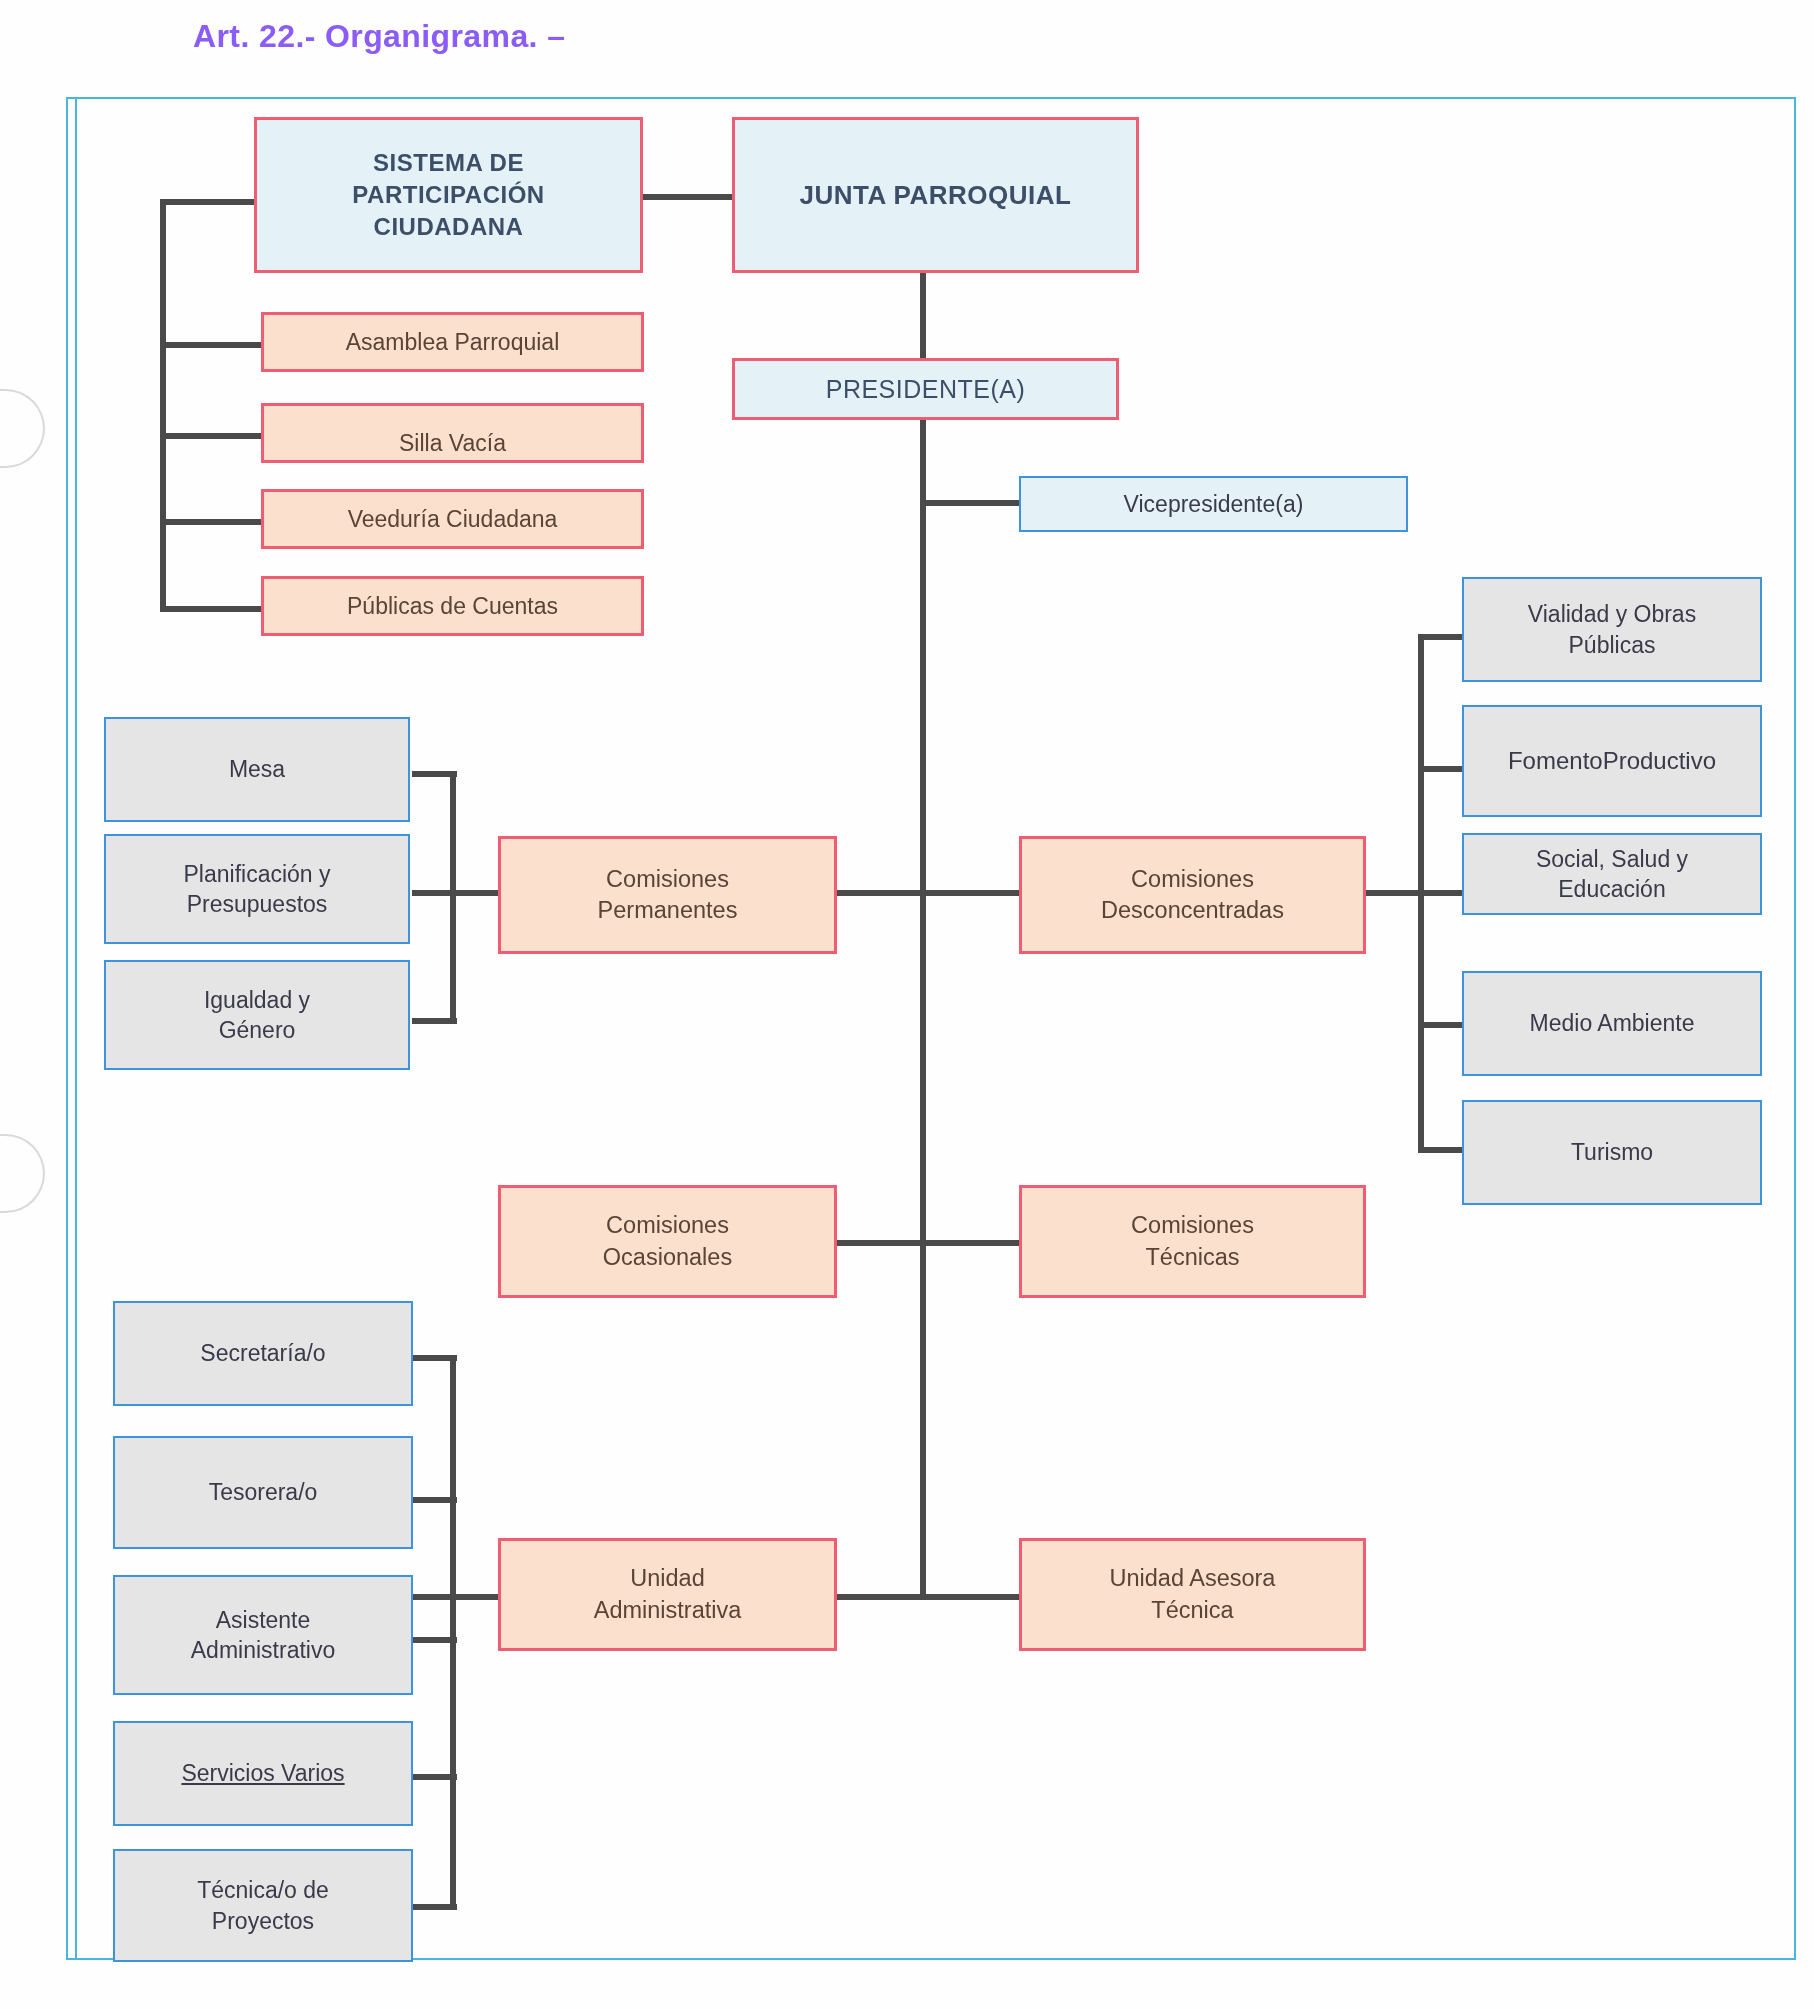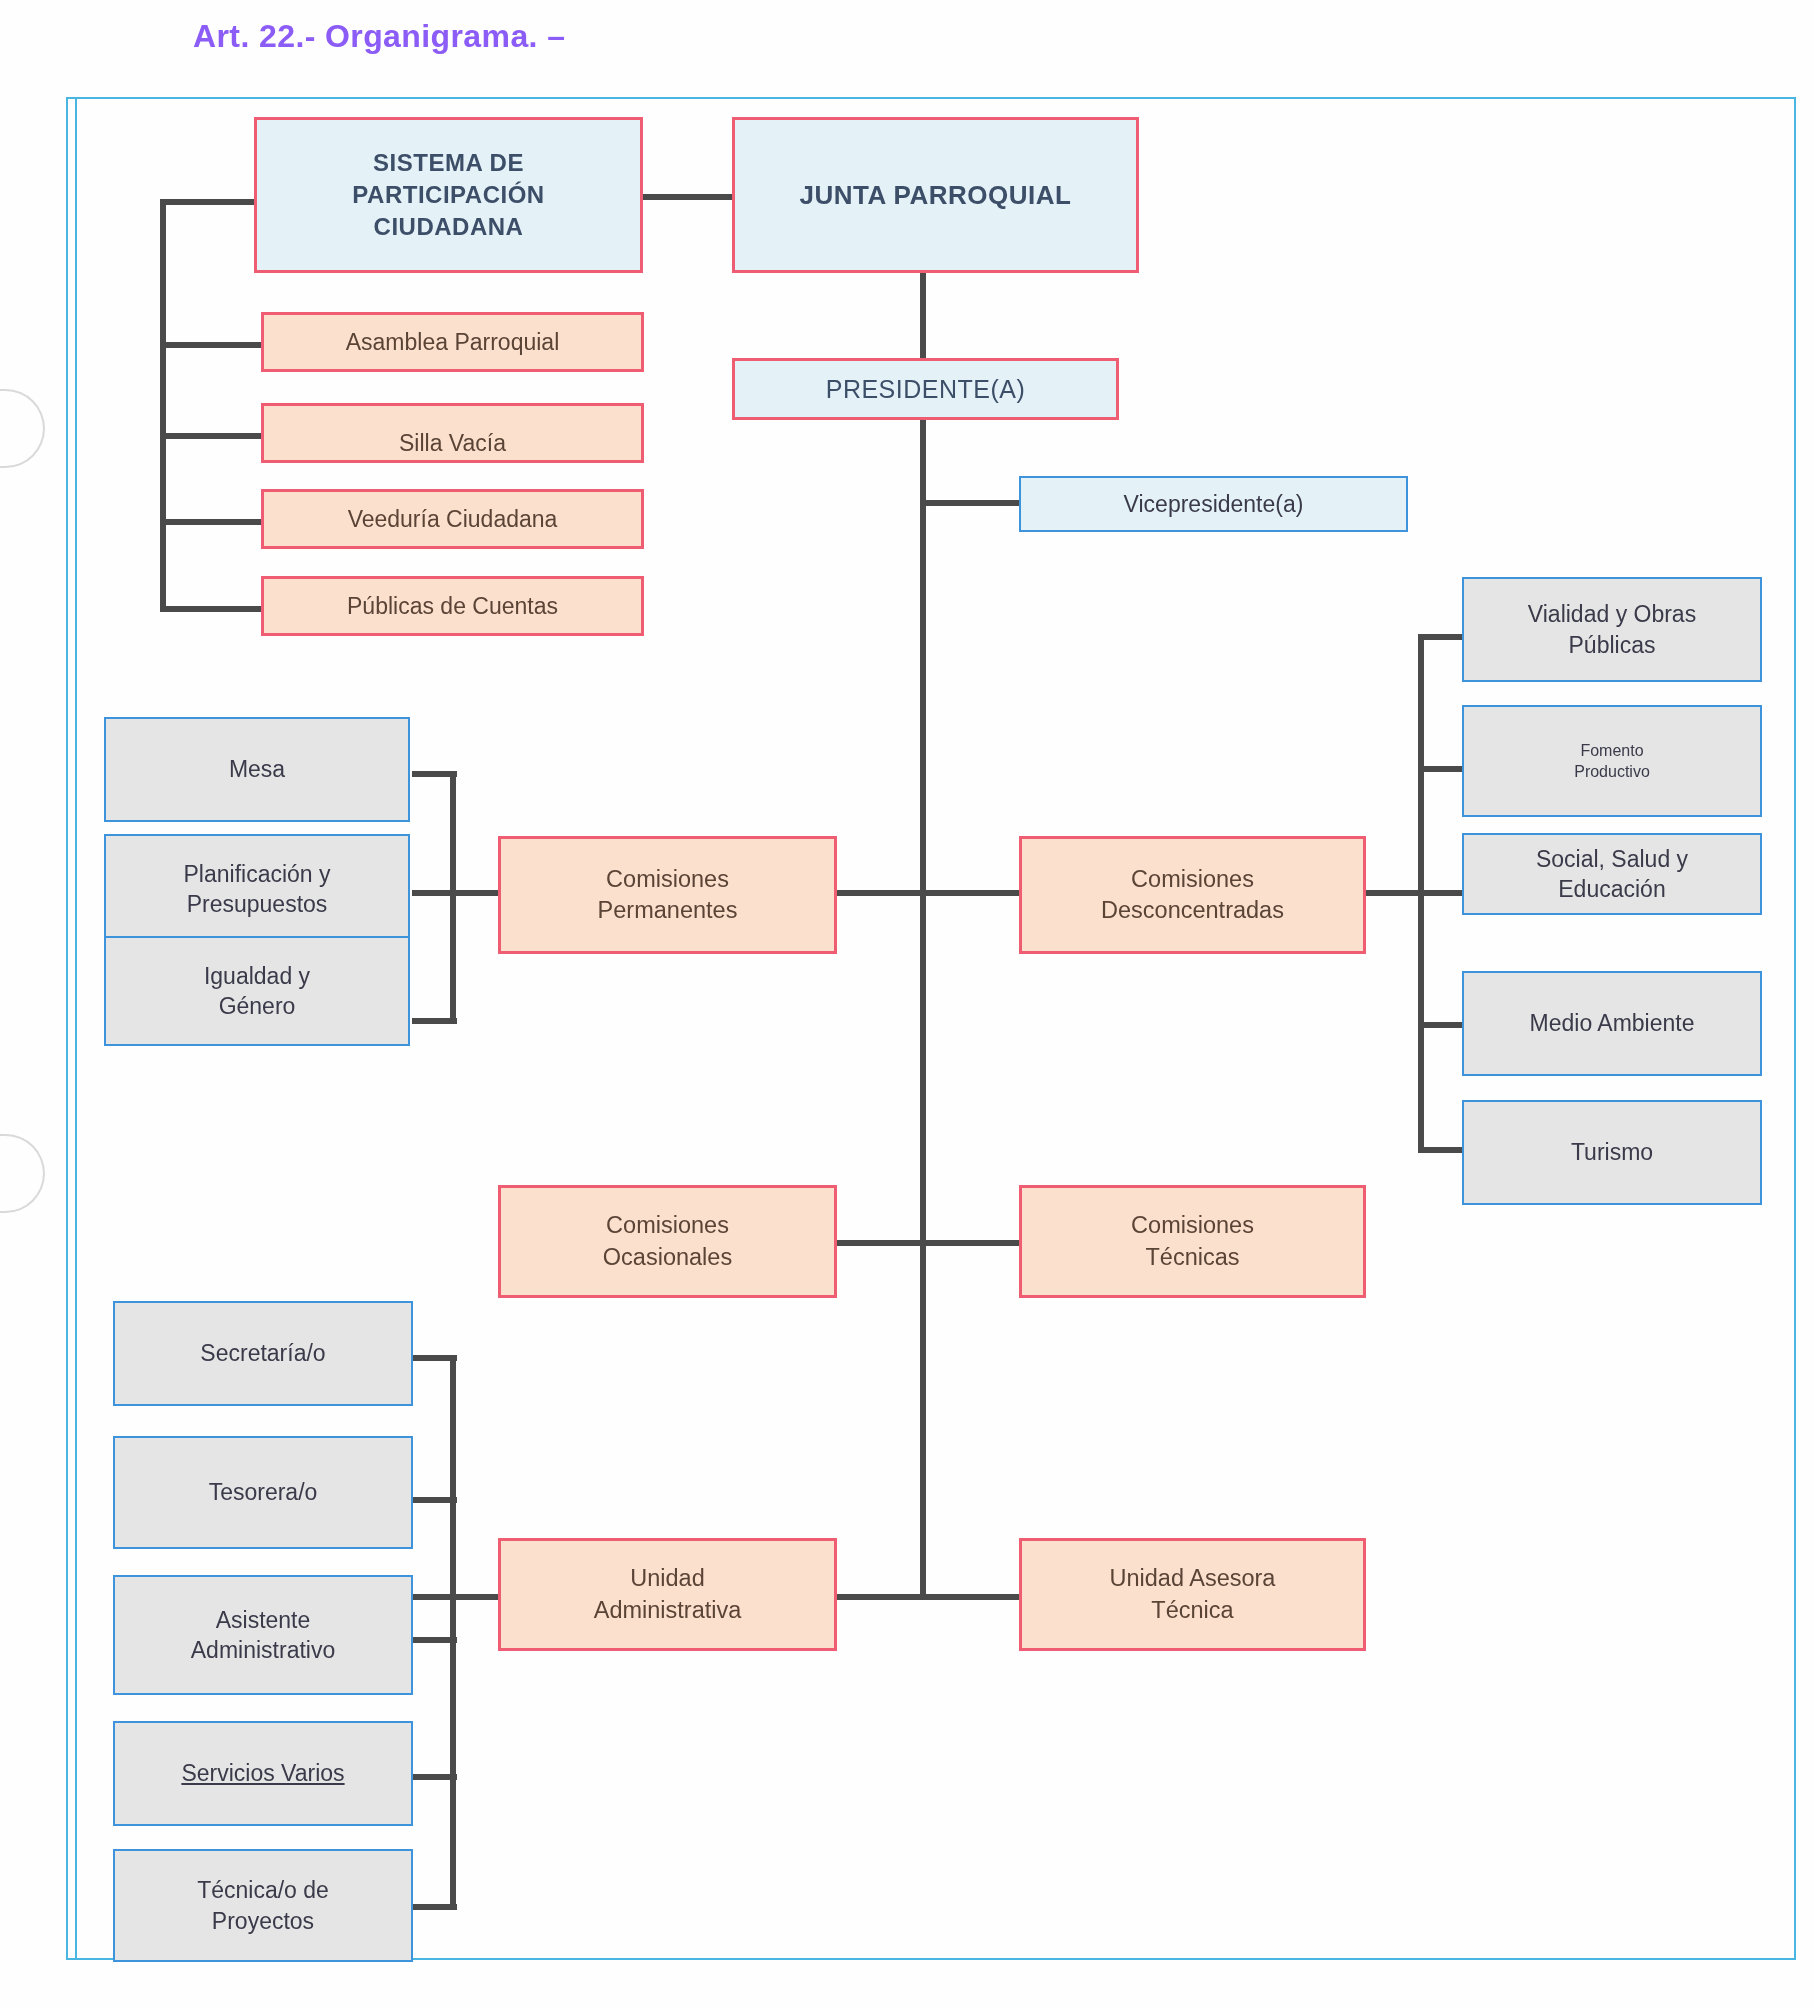--- a/index.html
+++ b/index.html
@@ -201,41 +201,41 @@
 
   <div class="node v-blue" style="left:104px; top:717px; width:306px; height:105px; font-size:23px;">
     <span>Mesa</span>
   </div>
 
   <div class="node v-blue" style="left:104px; top:834px; width:306px; height:110px; font-size:23px; flex-direction:column;">
     <span>Planificación y</span>
     <span>Presupuestos</span>
   </div>
 
-  <div class="node v-blue" style="left:104px; top:936px; width:306px; height:110px; font-size:23px; flex-direction:column;">
+  <div class="node v-blue" style="left:104px; top:960px; width:306px; height:110px; font-size:23px; flex-direction:column;">
     <span>Igualdad y</span>
     <span>Género</span>
   </div>
 
   <div class="node v-peach" style="left:498px; top:836px; width:339px; height:118px; font-size:23.5px; flex-direction:column;">
     <span>Comisiones</span>
     <span>Permanentes</span>
   </div>
 
   <div class="node v-peach" style="left:1019px; top:836px; width:347px; height:118px; font-size:23.5px; flex-direction:column;">
     <span>Comisiones</span>
     <span>Desconcentradas</span>
   </div>
 
   <div class="node v-blue" style="left:1462px; top:577px; width:300px; height:105px; font-size:23px; flex-direction:column;">
     <span>Vialidad y Obras</span>
     <span>Públicas</span>
   </div>
 
-  <div class="node v-blue" style="left:1462px; top:705px; width:300px; height:112px; font-size:16px; flex-direction:column;">
+  <div class="node v-blue" style="left:1462px; top:705px; width:300px; height:112px; font-size:24px; flex-direction:row;">
     <span>Fomento</span>
     <span>Productivo</span>
   </div>
 
   <div class="node v-blue" style="left:1462px; top:833px; width:300px; height:82px; font-size:23px; flex-direction:column;">
     <span>Social, Salud y</span>
     <span>Educación</span>
   </div>
 
   <div class="node v-blue" style="left:1462px; top:971px; width:300px; height:105px; font-size:23px;">

